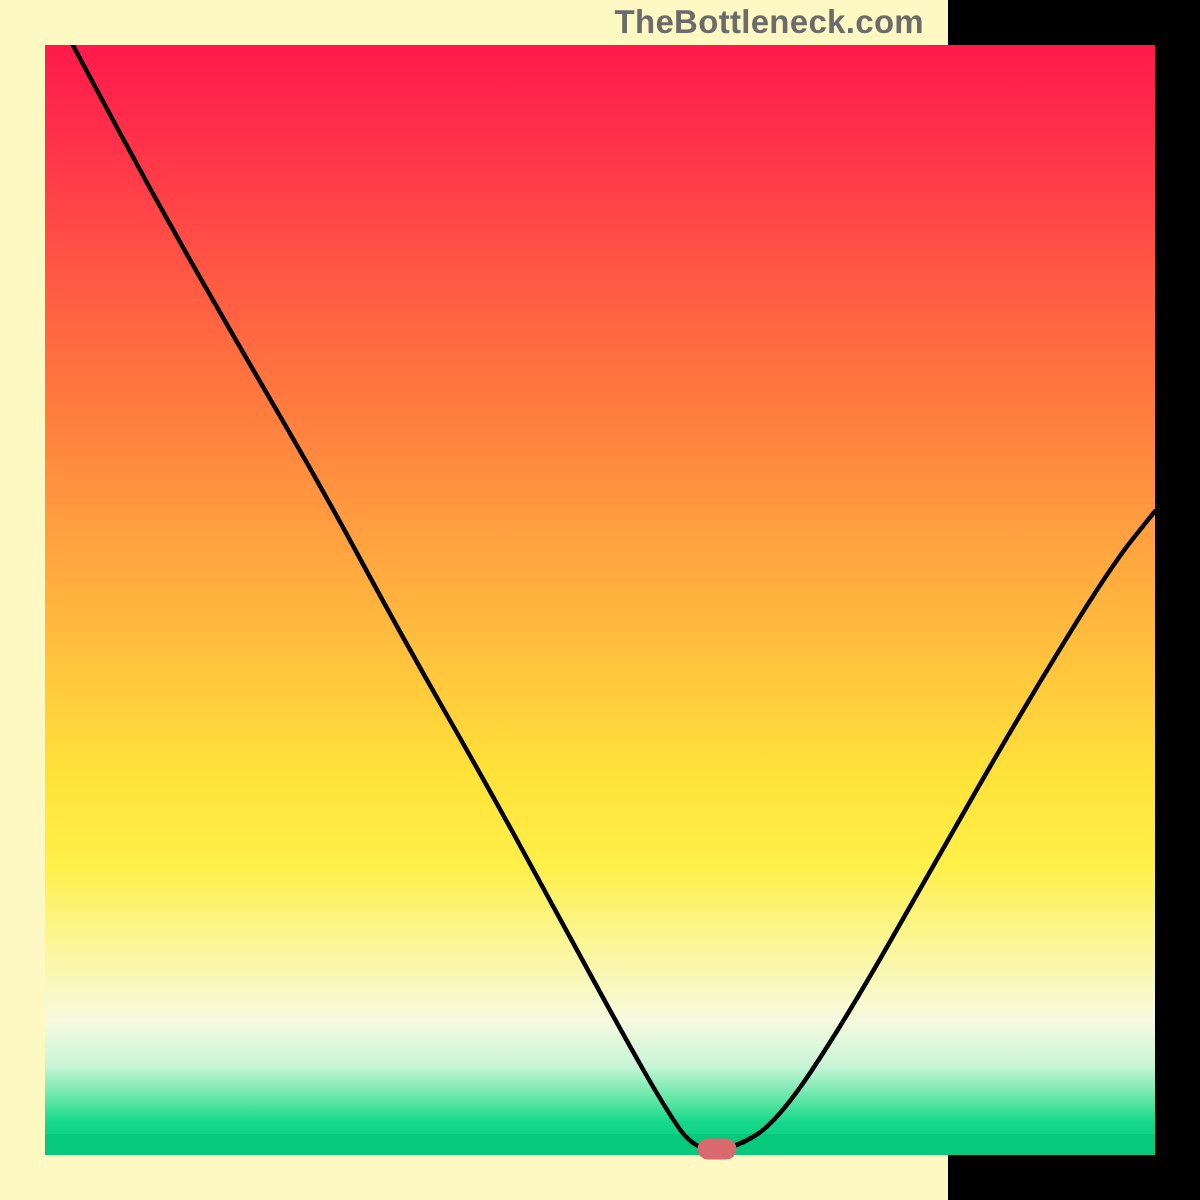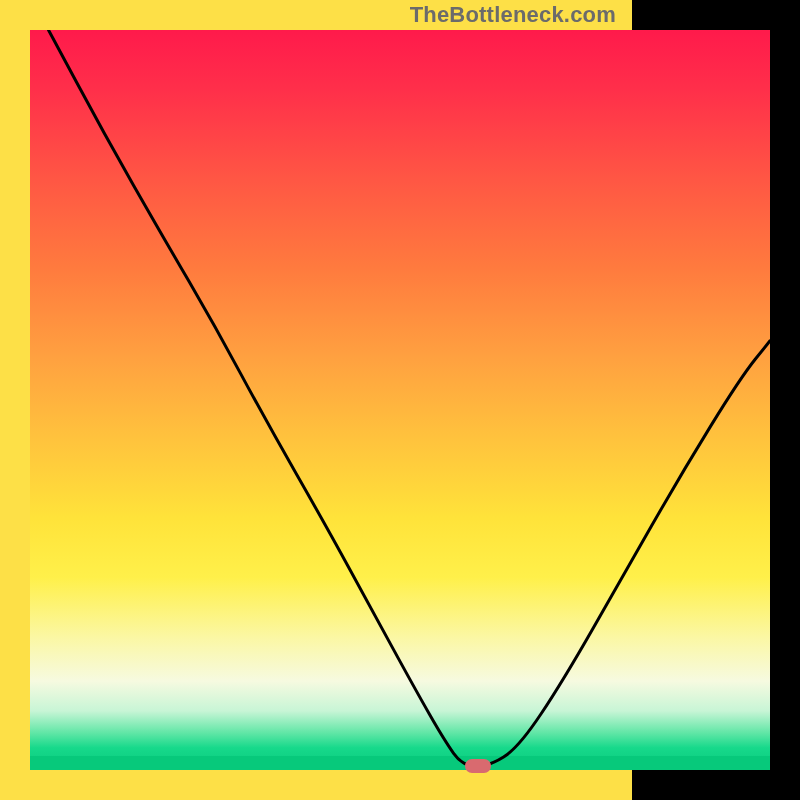--- a/index.html
+++ b/index.html
@@ -8,21 +8,21 @@
     width: 800px;
     height: 800px;
     background: #000;
     font-family: Arial, Helvetica, sans-serif;
     overflow: hidden;
   }
   .frame {
     position: relative;
     width: 632px;
     height: 800px;
-    background: #fde047;
+    background: #fef9c3;
     text-align: right;
   }
   .watermark {
     position: absolute;
     top: 2px;
     right: 16px;
     color: #6b6b6b;
     font-size: 22px;
     font-weight: 600;
     letter-spacing: 0.2px;

